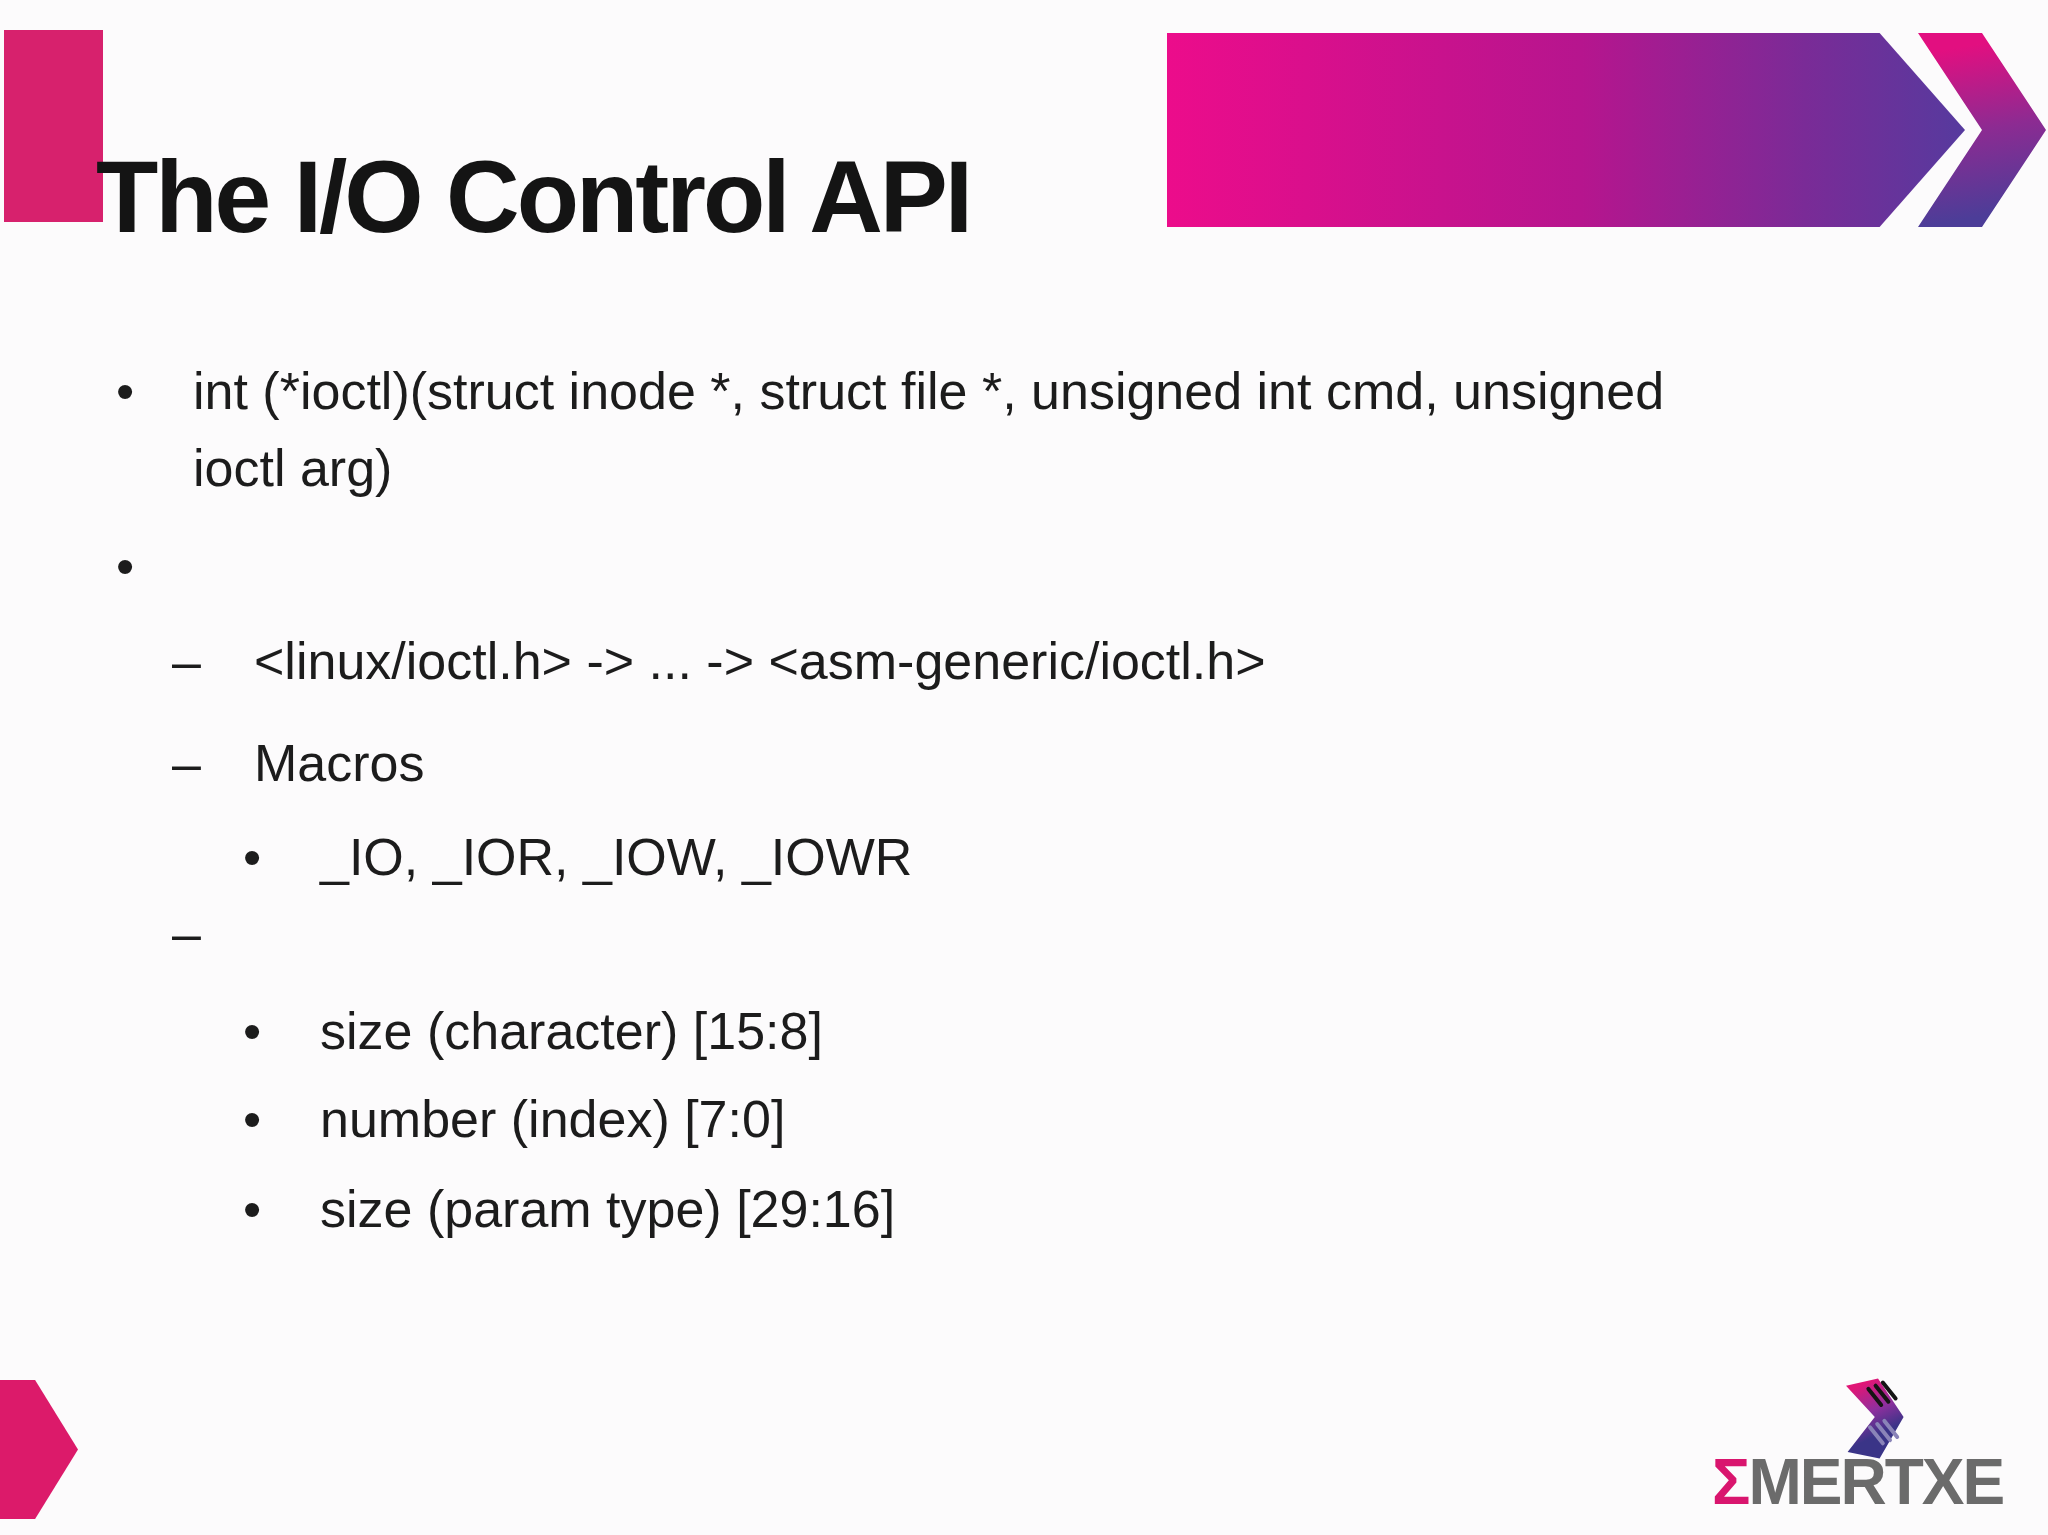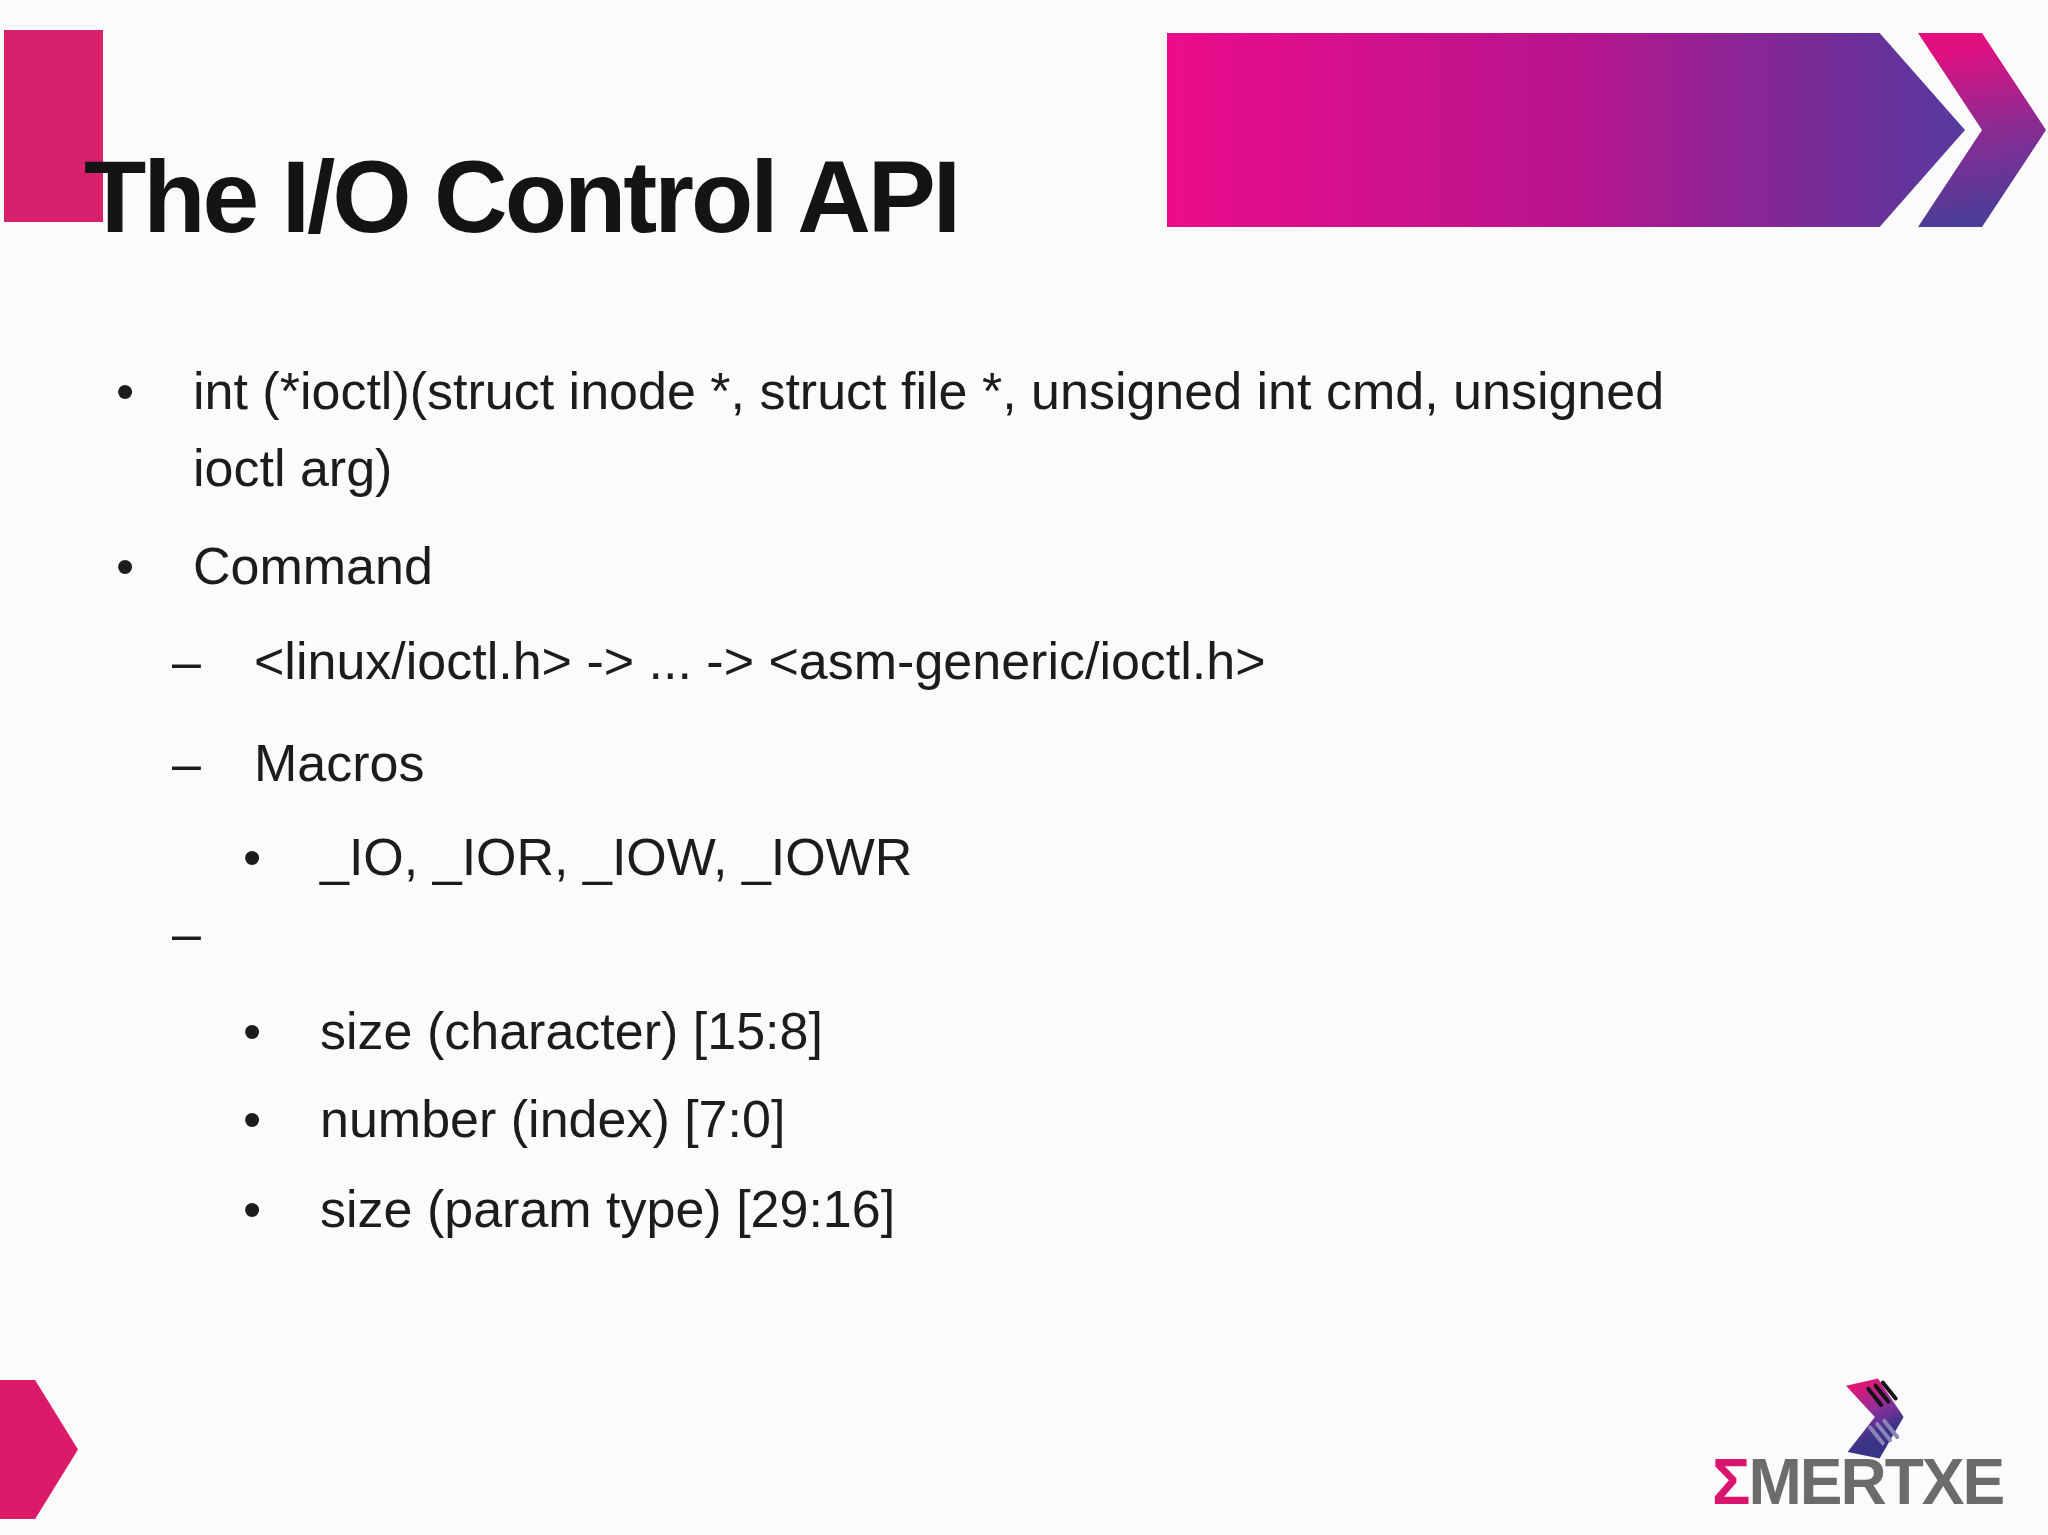--- a/index.html
+++ b/index.html
@@ -13,21 +13,21 @@
     position:relative; width:2048px; height:1535px;
     background:#fcfbfc;
   }
 
   
   .title-accent-rect {
     position:absolute; left:4px; top:30px; width:99px; height:192px;
     background:#d7216d;
   }
   .slide-title {
-    position:absolute; left:84px; top:78px;
+    position:absolute; left:96px; top:78px;
     font-size:102px; line-height:1; letter-spacing:-3px;
     color:#141414; white-space:nowrap;
   }
   .banner-arrow {
     position:absolute; left:1167px; top:33px; width:798px; height:194px;
     background:linear-gradient(90deg,#ec0c8b 0%,#b6158e 52%,#7a2b97 80%,#563a9e 100%);
     clip-path:polygon(0 0, 89.3% 0, 100% 50%, 89.3% 100%, 0 100%);
   }
   .banner-chevron {
     position:absolute; left:1918px; top:33px; width:128px; height:194px;
@@ -75,23 +75,20 @@
   <div class="row l1" style="top:353px">
     <span class="marker">•</span>
     <span class="text">
       <span class="line">int (*ioctl)(struct inode *, struct file *, unsigned int cmd, unsigned</span>
       <span class="line">ioctl arg)</span>
     </span>
   </div>
 
   <div class="row l1" style="top:528px">
     <span class="marker">•</span>
-    <span class="text">
-      <span class="line">Command</span>
-    </span>
   </div>
 
   <div class="row l2" style="top:623px">
     <span class="marker">–</span>
     <span class="text">
       <span class="line">&lt;linux/ioctl.h&gt; -&gt; ... -&gt; &lt;asm-generic/ioctl.h&gt;</span>
     </span>
   </div>
 
   <div class="row l2" style="top:725px">

